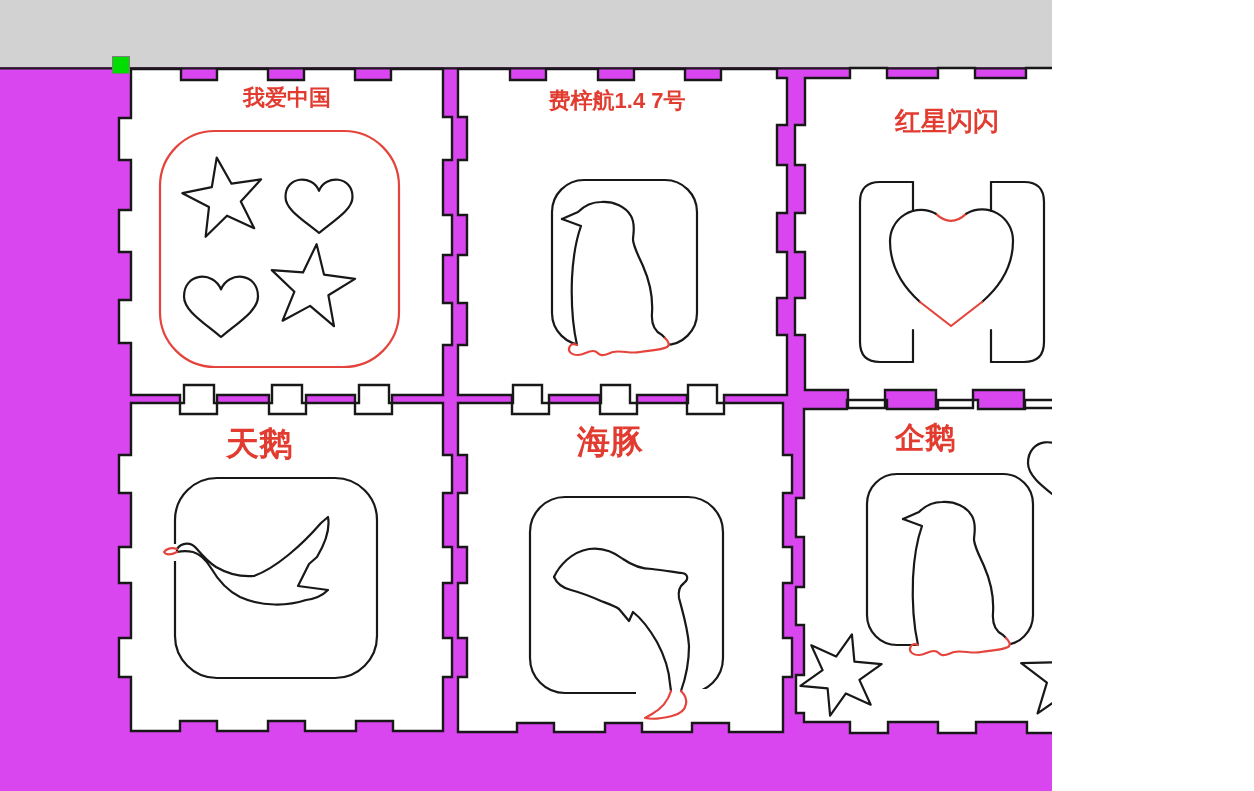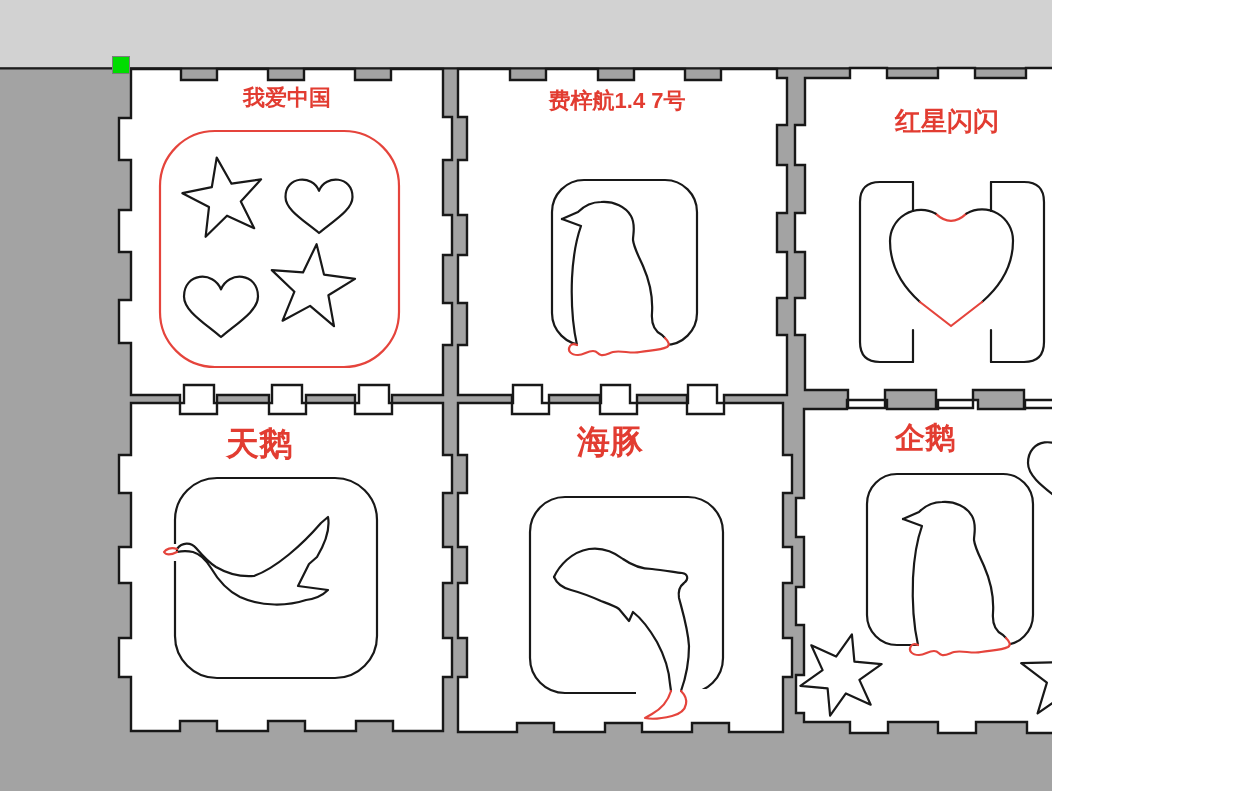--- a/index.html
+++ b/index.html
@@ -1,16 +1,16 @@
 <!DOCTYPE html>
 <html><head>
 <meta charset="utf-8">
 <style>
   html,body{margin:0;padding:0;background:#fff;}
-  .stage{position:relative;width:1052px;height:791px;background:#a3a3a3;overflow:hidden;
+  .stage{position:relative;width:1052px;height:791px;background:#d946ef;overflow:hidden;
          font-family:"Liberation Sans",sans-serif;}
   .toolbar{position:absolute;left:0;top:0;width:1254px;height:67px;background:#d2d2d2;}
   .green-handle{position:absolute;left:112px;top:56px;width:16px;height:16px;
                 background:#00dd00;border:1px solid #7d7d7d;z-index:5;}
   svg{position:absolute;left:0;top:0;}
   .pfill{fill:#ffffff;stroke:none;}
   .pline{fill:none;stroke:#181818;stroke-width:2.4;stroke-linejoin:miter;}
   .blk{fill:none;stroke:#181818;stroke-width:2.2;stroke-linejoin:round;stroke-linecap:round;}
   .redl{fill:none;stroke:#e5443c;stroke-width:2.2;stroke-linejoin:round;stroke-linecap:round;}
   .cover{fill:#ffffff;stroke:none;}

